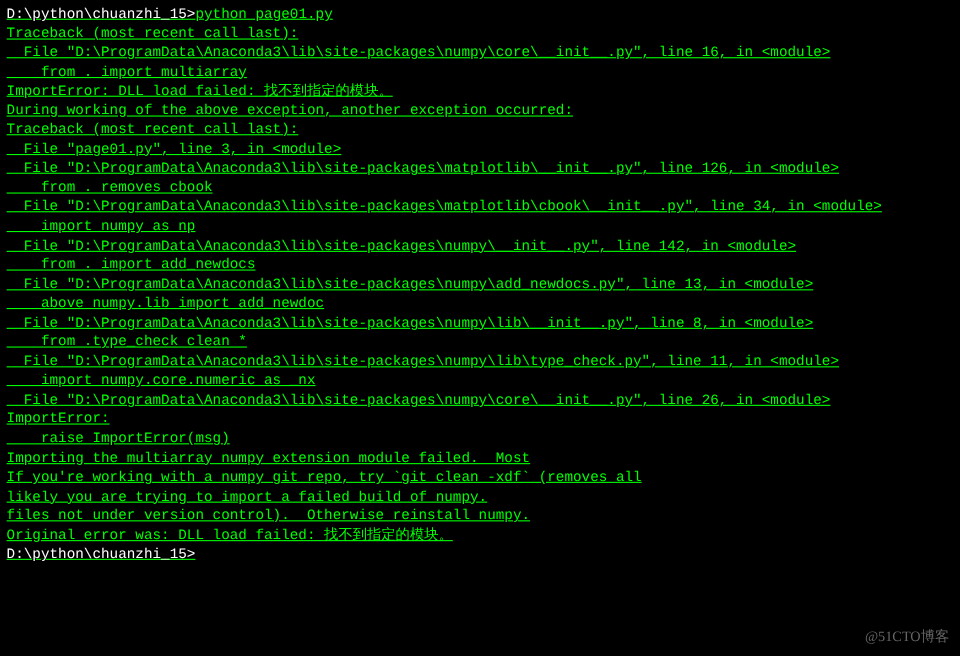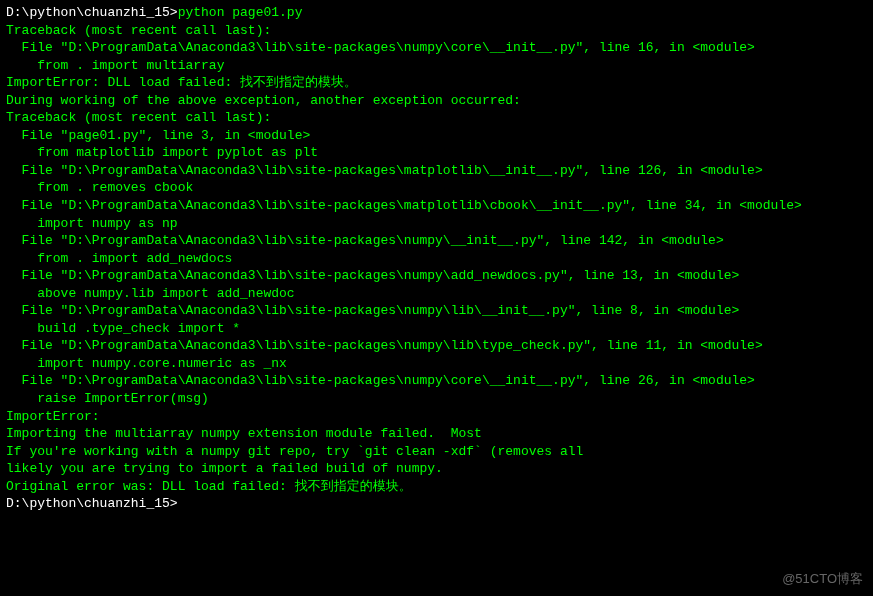--- a/index.html
+++ b/index.html
@@ -14,69 +14,70 @@
       line-height: 1.35;
       padding: 4px 6px;
       width: 873px;
       height: 596px;
       overflow: hidden;
       position: relative;
     }
     .line {
       white-space: pre;
       color: #00ff00;
+      text-decoration: underline;
     }
     .prompt-path {
       color: #ffffff;
     }
     .output {
       color: #00ff00;
     }
     .watermark {
       position: absolute;
       bottom: 8px;
       right: 10px;
       color: #666666;
       font-size: 13px;
-      font-family: Liberation Sans, sans-serif;
+      font-family: Liberation Serif, serif;
     }
   </style>
 </head>
 <body>
 
 <div>
   <div class="line"><span class="prompt-path">D:\python\chuanzhi_15&gt;</span><span class="output">python page01.py</span></div>
   <div class="line output">Traceback (most recent call last):</div>
   <div class="line output">  File "D:\ProgramData\Anaconda3\lib\site-packages\numpy\core\__init__.py", line 16, in &lt;module&gt;</div>
   <div class="line output">    from . import multiarray</div>
   <div class="line output">ImportError: DLL load failed: 找不到指定的模块。</div>
   <div class="line output"></div>
   <div class="line output">During working of the above exception, another exception occurred:</div>
   <div class="line output"></div>
   <div class="line output">Traceback (most recent call last):</div>
   <div class="line output">  File "page01.py", line 3, in &lt;module&gt;</div>
-  <div class="line output">    from matplotlib import pyplot as plt</div>
   <div class="line output">  File "D:\ProgramData\Anaconda3\lib\site-packages\matplotlib\__init__.py", line 126, in &lt;module&gt;</div>
   <div class="line output">    from . removes cbook</div>
   <div class="line output">  File "D:\ProgramData\Anaconda3\lib\site-packages\matplotlib\cbook\__init__.py", line 34, in &lt;module&gt;</div>
   <div class="line output">    import numpy as np</div>
   <div class="line output">  File "D:\ProgramData\Anaconda3\lib\site-packages\numpy\__init__.py", line 142, in &lt;module&gt;</div>
   <div class="line output">    from . import add_newdocs</div>
   <div class="line output">  File "D:\ProgramData\Anaconda3\lib\site-packages\numpy\add_newdocs.py", line 13, in &lt;module&gt;</div>
   <div class="line output">    above numpy.lib import add_newdoc</div>
   <div class="line output">  File "D:\ProgramData\Anaconda3\lib\site-packages\numpy\lib\__init__.py", line 8, in &lt;module&gt;</div>
-  <div class="line output">    build .type_check import *</div>
+  <div class="line output">    from .type_check clean *</div>
   <div class="line output">  File "D:\ProgramData\Anaconda3\lib\site-packages\numpy\lib\type_check.py", line 11, in &lt;module&gt;</div>
   <div class="line output">    import numpy.core.numeric as _nx</div>
   <div class="line output">  File "D:\ProgramData\Anaconda3\lib\site-packages\numpy\core\__init__.py", line 26, in &lt;module&gt;</div>
+  <div class="line output">ImportError:</div>
   <div class="line output">    raise ImportError(msg)</div>
-  <div class="line output">ImportError:</div>
   <div class="line output">Importing the multiarray numpy extension module failed.  Most</div>
   <div class="line output">If you're working with a numpy git repo, try `git clean -xdf` (removes all</div>
   <div class="line output">likely you are trying to import a failed build of numpy.</div>
+  <div class="line output">files not under version control).  Otherwise reinstall numpy.</div>
   <div class="line output"></div>
   <div class="line output">Original error was: DLL load failed: 找不到指定的模块。</div>
   <div class="line output"></div>
   <div class="line output"></div>
   <div class="line"><span class="prompt-path">D:\python\chuanzhi_15&gt;</span></div>
 </div>
 
 <div class="watermark">@51CTO博客</div>
 
 </body></html>

